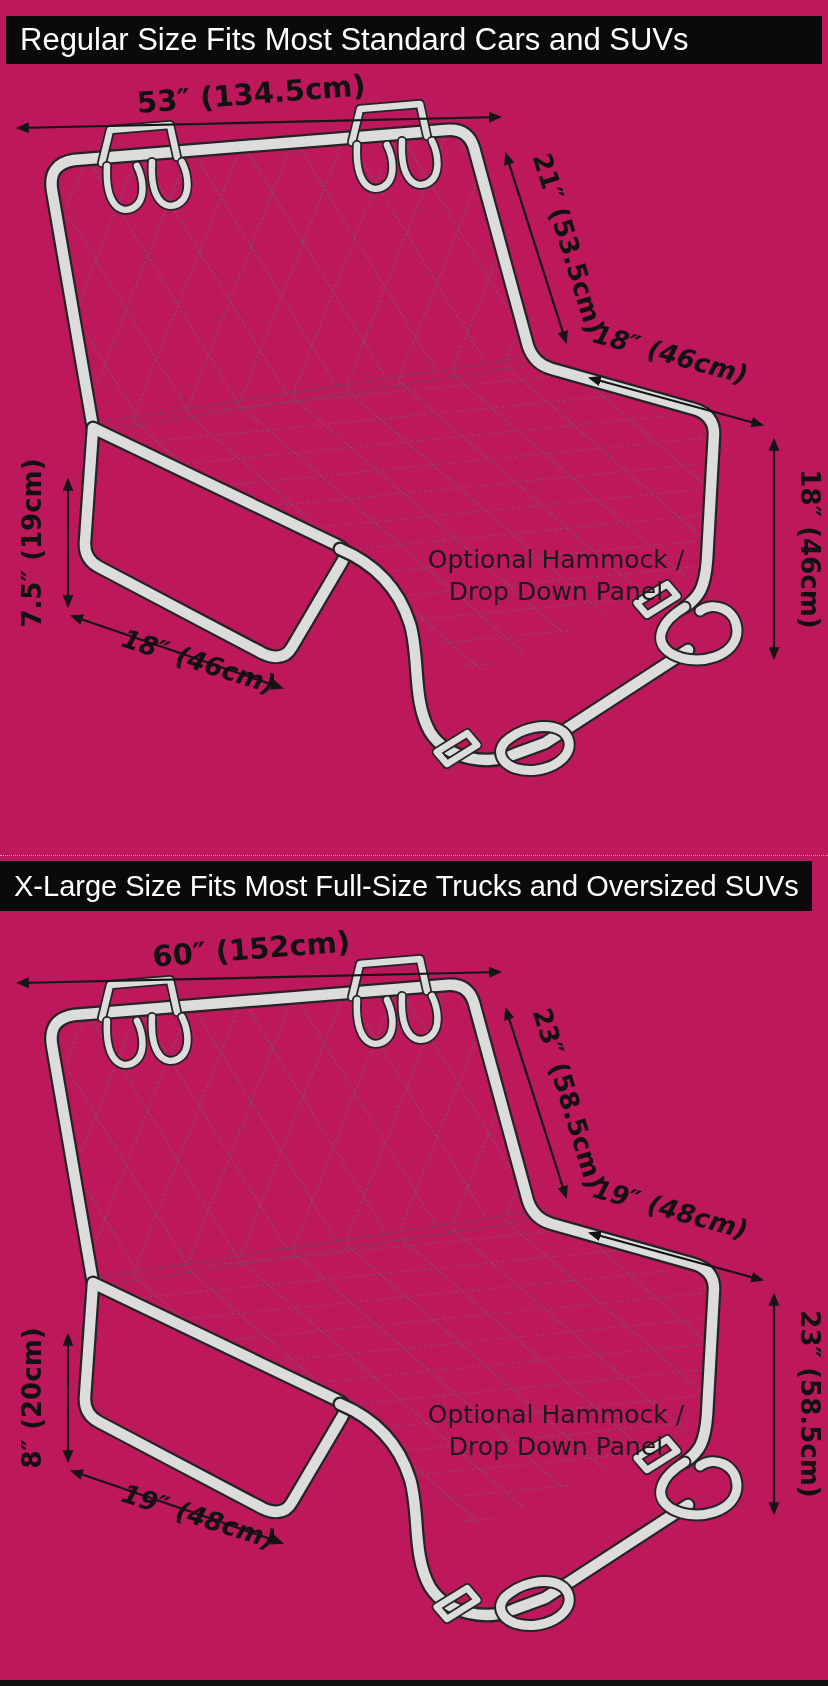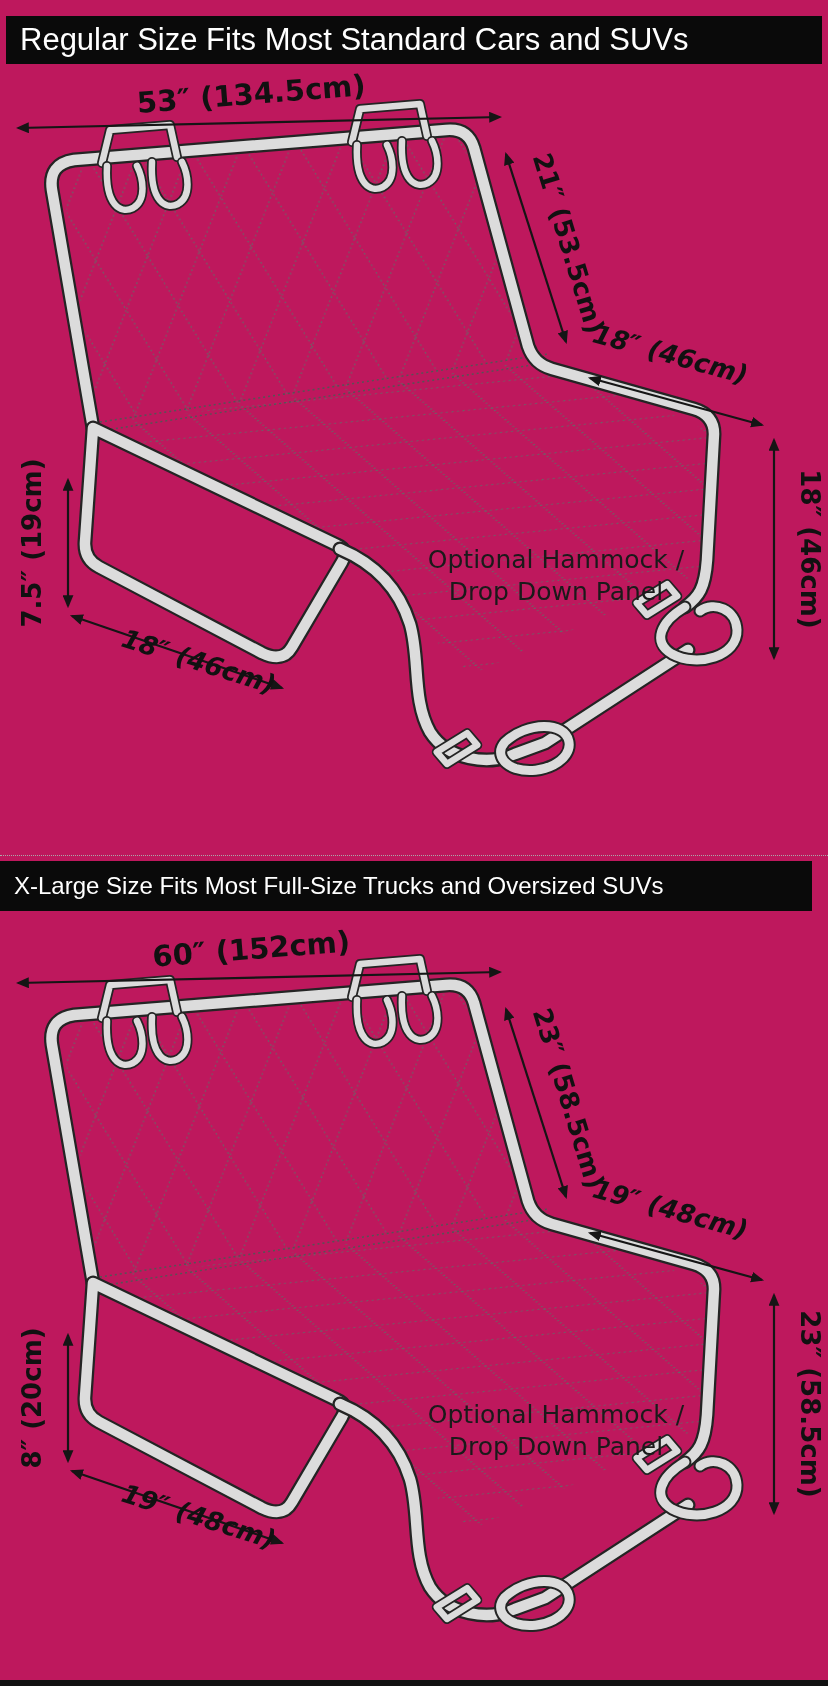--- a/index.html
+++ b/index.html
@@ -1,21 +1,21 @@
 <!DOCTYPE html>
 <html><head>
 <meta charset="utf-8">
 <style>
   html,body{margin:0;padding:0;background:#fff;}
   .page{position:relative;width:828px;height:1686px;background:#be185d;overflow:hidden;
         font-family:"Liberation Sans",sans-serif;}
   .banner{position:absolute;background:#0a0a0a;color:#ffffff;white-space:nowrap;
           font-family:"Liberation Sans",sans-serif;overflow:hidden;}
   .banner-1{top:16px;left:6px;width:816px;height:48px;line-height:48px;font-size:31px;padding-left:14px;box-sizing:border-box;}
-  .banner-2{top:861px;left:0;width:812px;height:50px;line-height:50px;font-size:24px;padding-left:14px;box-sizing:border-box;}
+  .banner-2{top:861px;left:0;width:812px;height:50px;line-height:50px;font-size:29px;padding-left:14px;box-sizing:border-box;}
   .sep{position:absolute;top:855px;left:0;width:828px;border-top:1px dotted #aaaaaa;}
   .bottom-strip{position:absolute;top:1680px;left:0;width:828px;height:6px;background:#111111;}
   .svg-wrap-1{position:absolute;top:60px;left:0;}
   #slot-xlarge{position:absolute;top:915px;left:0;}
 
   
   .tube .o{fill:none;stroke:#242424;stroke-width:15;stroke-linecap:round;stroke-linejoin:round;}
   .tube .i{fill:none;stroke:#dcdcdc;stroke-width:10.5;stroke-linecap:round;stroke-linejoin:round;}
   .tube.thin .o{stroke-width:10;}
   .tube.thin .i{stroke-width:6.5;}

